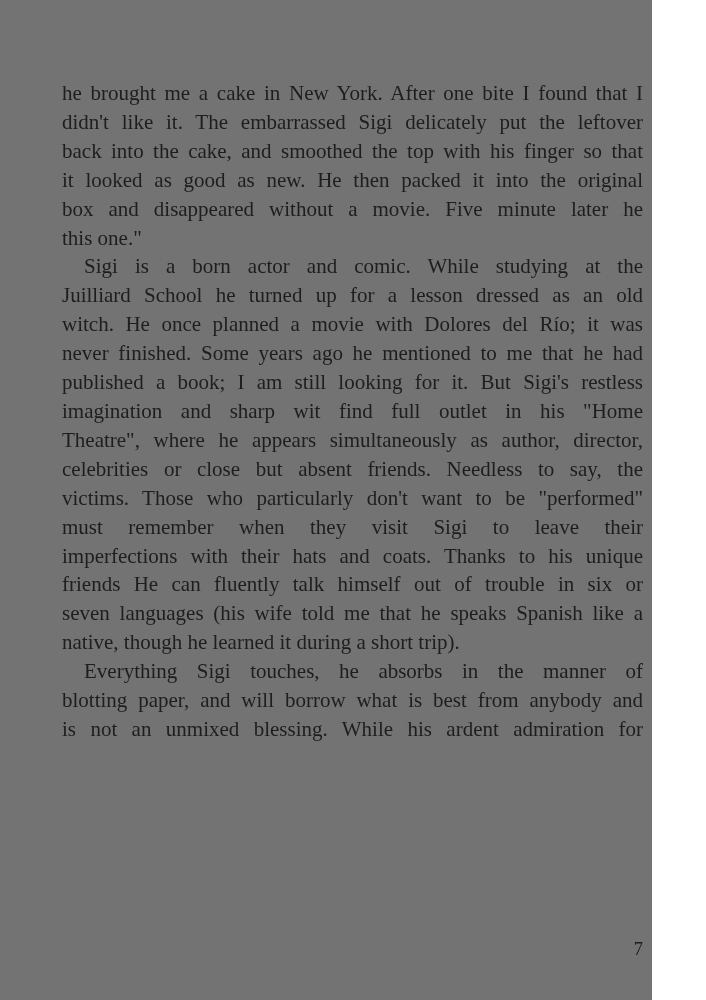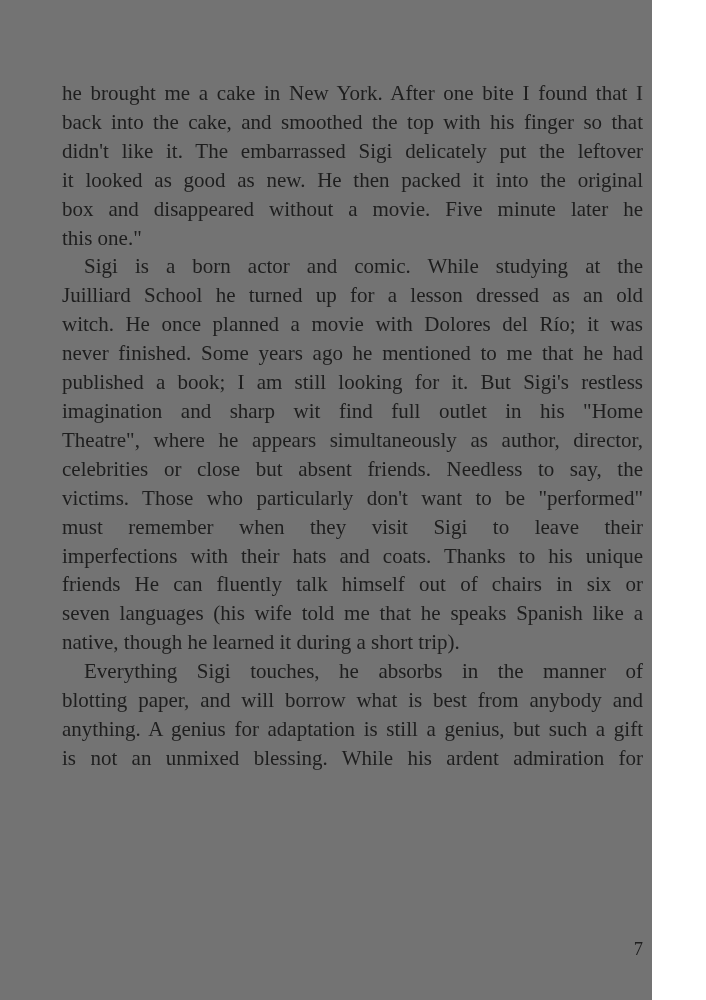--- a/index.html
+++ b/index.html
@@ -50,43 +50,42 @@
     color: #1e1e1e;
   }
 </style>
 </head>
 <body>
 
 <div class="page">
   <div class="text-block">
       <div class="para">
         <div class="line">he brought me a cake in New York. After one bite I found that I</div>
+        <div class="line">didn't like it. The embarrassed Sigi delicately put the leftover</div>
         <div class="line">back into the cake, and smoothed the top with his finger so that</div>
-        <div class="line">didn't like it. The embarrassed Sigi delicately put the leftover</div>
         <div class="line">it looked as good as new. He then packed it into the original</div>
         <div class="line">box and disappeared without a movie. Five minute later he</div>
         <div class="line last">this one."</div>
       </div>
       <div class="para">
         <div class="line indent">Sigi is a born actor and comic. While studying at the</div>
         <div class="line">Juilliard School he turned up for a lesson dressed as an old</div>
         <div class="line">witch. He once planned a movie with Dolores del Río; it was</div>
         <div class="line">never finished. Some years ago he mentioned to me that he had</div>
         <div class="line">published a book; I am still looking for it. But Sigi's restless</div>
         <div class="line">imagination and sharp wit find full outlet in his "Home</div>
         <div class="line">Theatre", where he appears simultaneously as author, director,</div>
         <div class="line">celebrities or close but absent friends. Needless to say, the</div>
         <div class="line">victims. Those who particularly don't want to be "performed"</div>
         <div class="line">must remember when they visit Sigi to leave their</div>
         <div class="line">imperfections with their hats and coats. Thanks to his unique</div>
-        <div class="line">friends He can fluently talk himself out of chairs in six or</div>
+        <div class="line">friends He can fluently talk himself out of trouble in six or</div>
         <div class="line">seven languages (his wife told me that he speaks Spanish like a</div>
         <div class="line last">native, though he learned it during a short trip).</div>
       </div>
       <div class="para">
         <div class="line indent">Everything Sigi touches, he absorbs in the manner of</div>
         <div class="line">blotting paper, and will borrow what is best from anybody and</div>
-        <div class="line">anything. A genius for adaptation is still a genius, but such a gift</div>
         <div class="line">is not an unmixed blessing. While his ardent admiration for</div>
       </div>
     </div>
   <div class="page-number">7</div>
 </div>
 
 </body></html>

